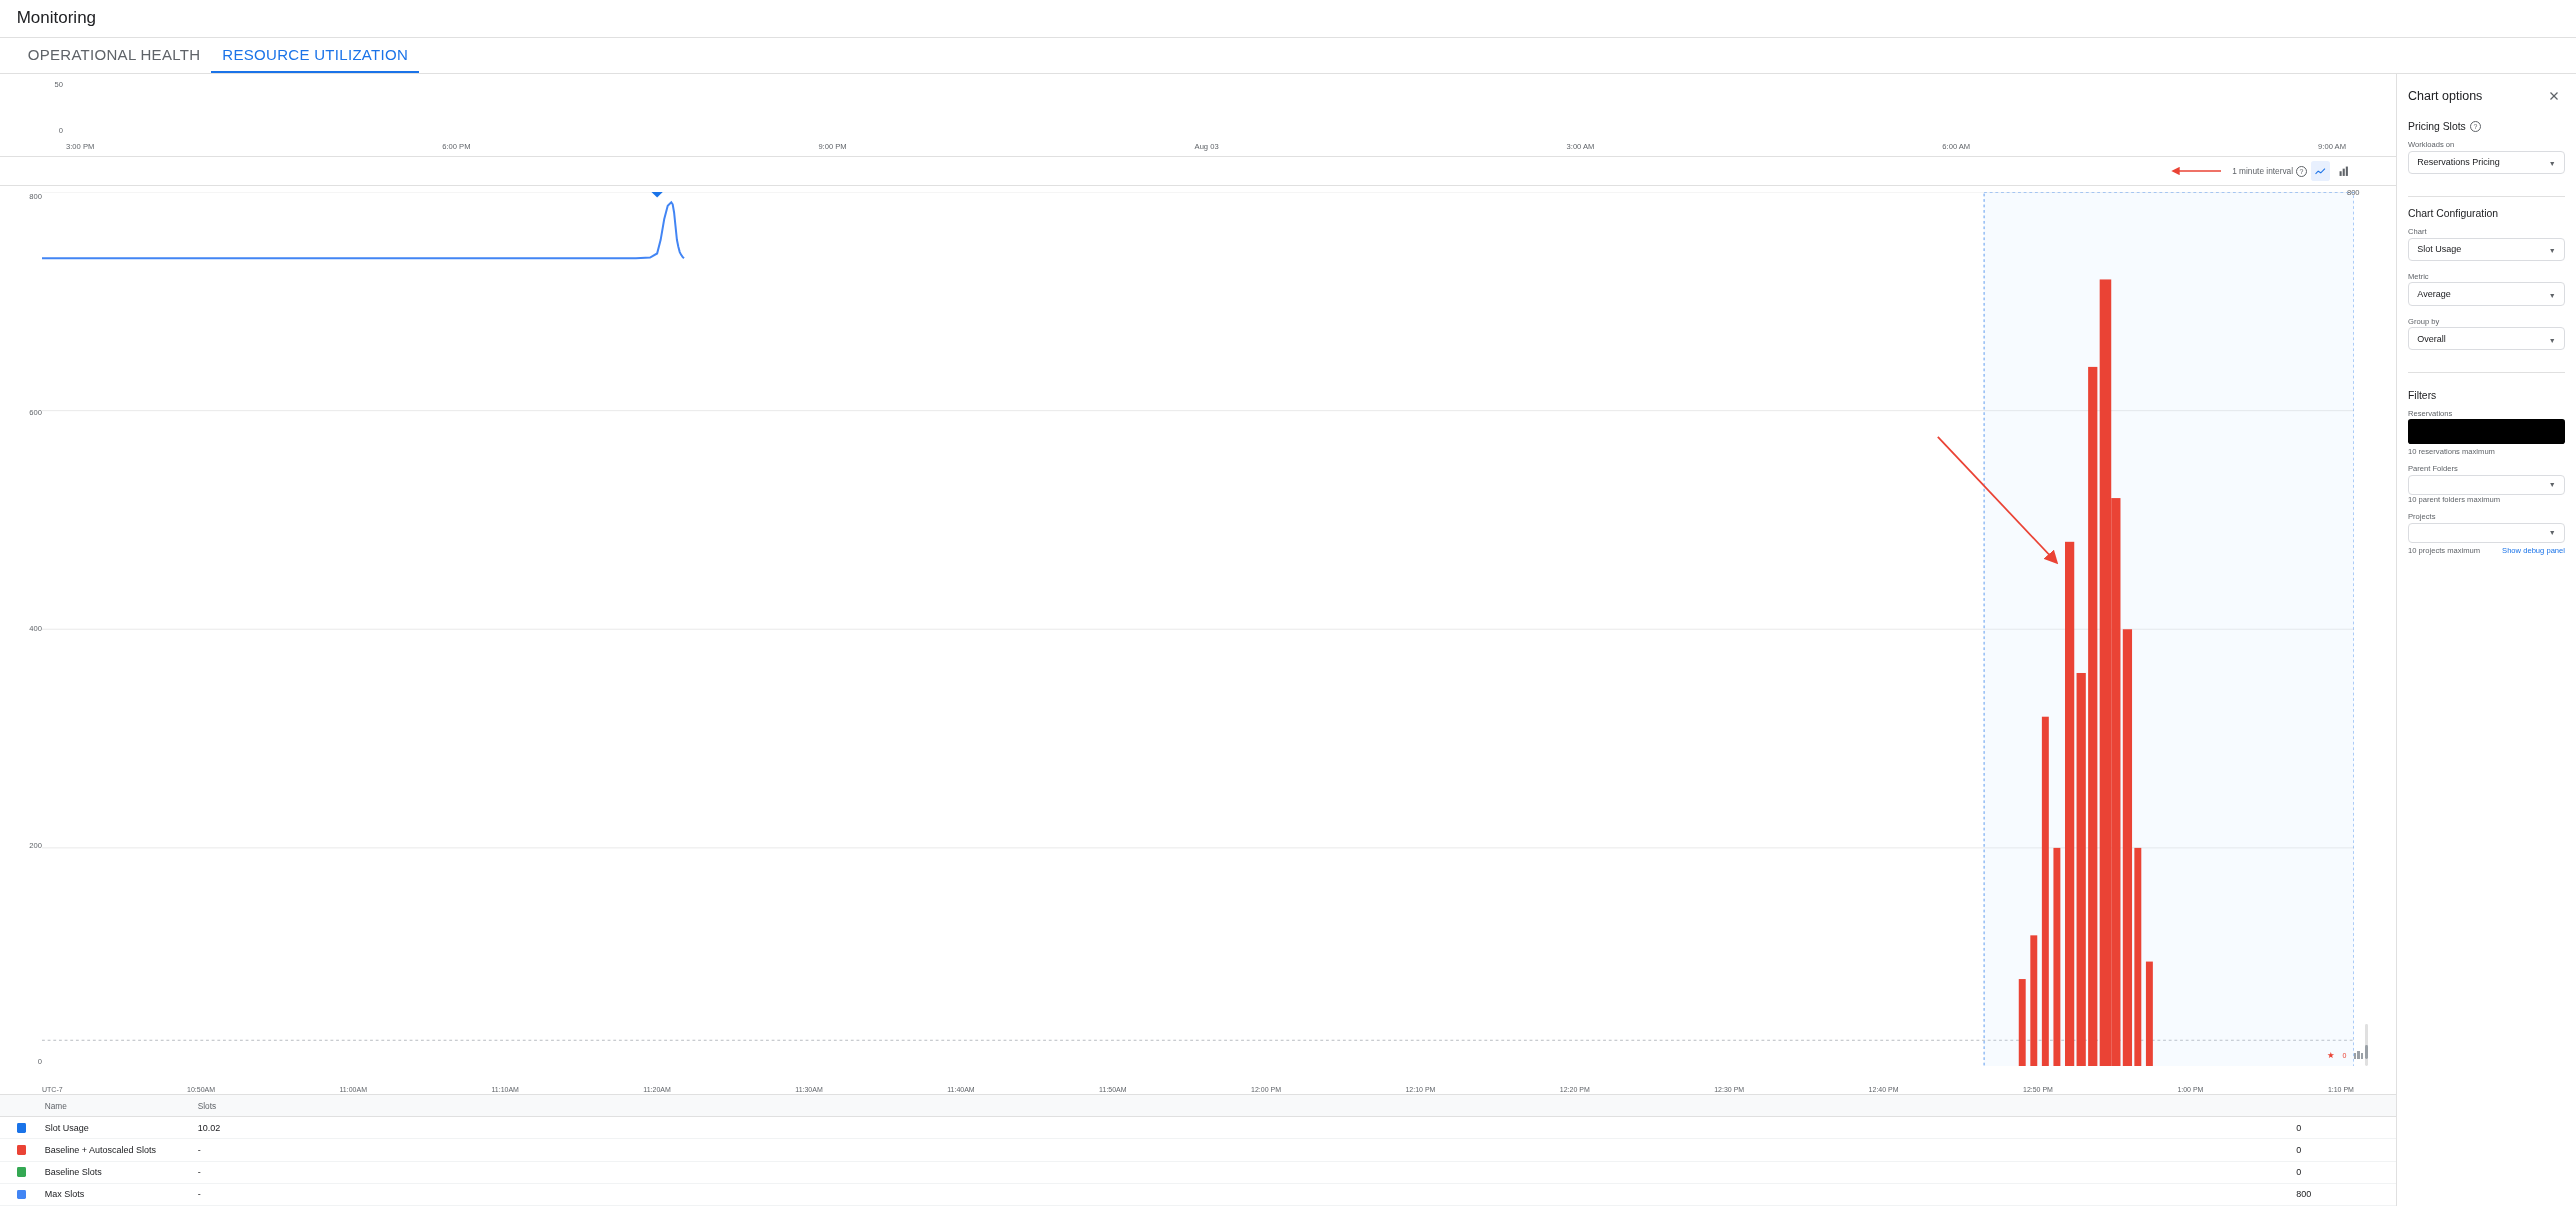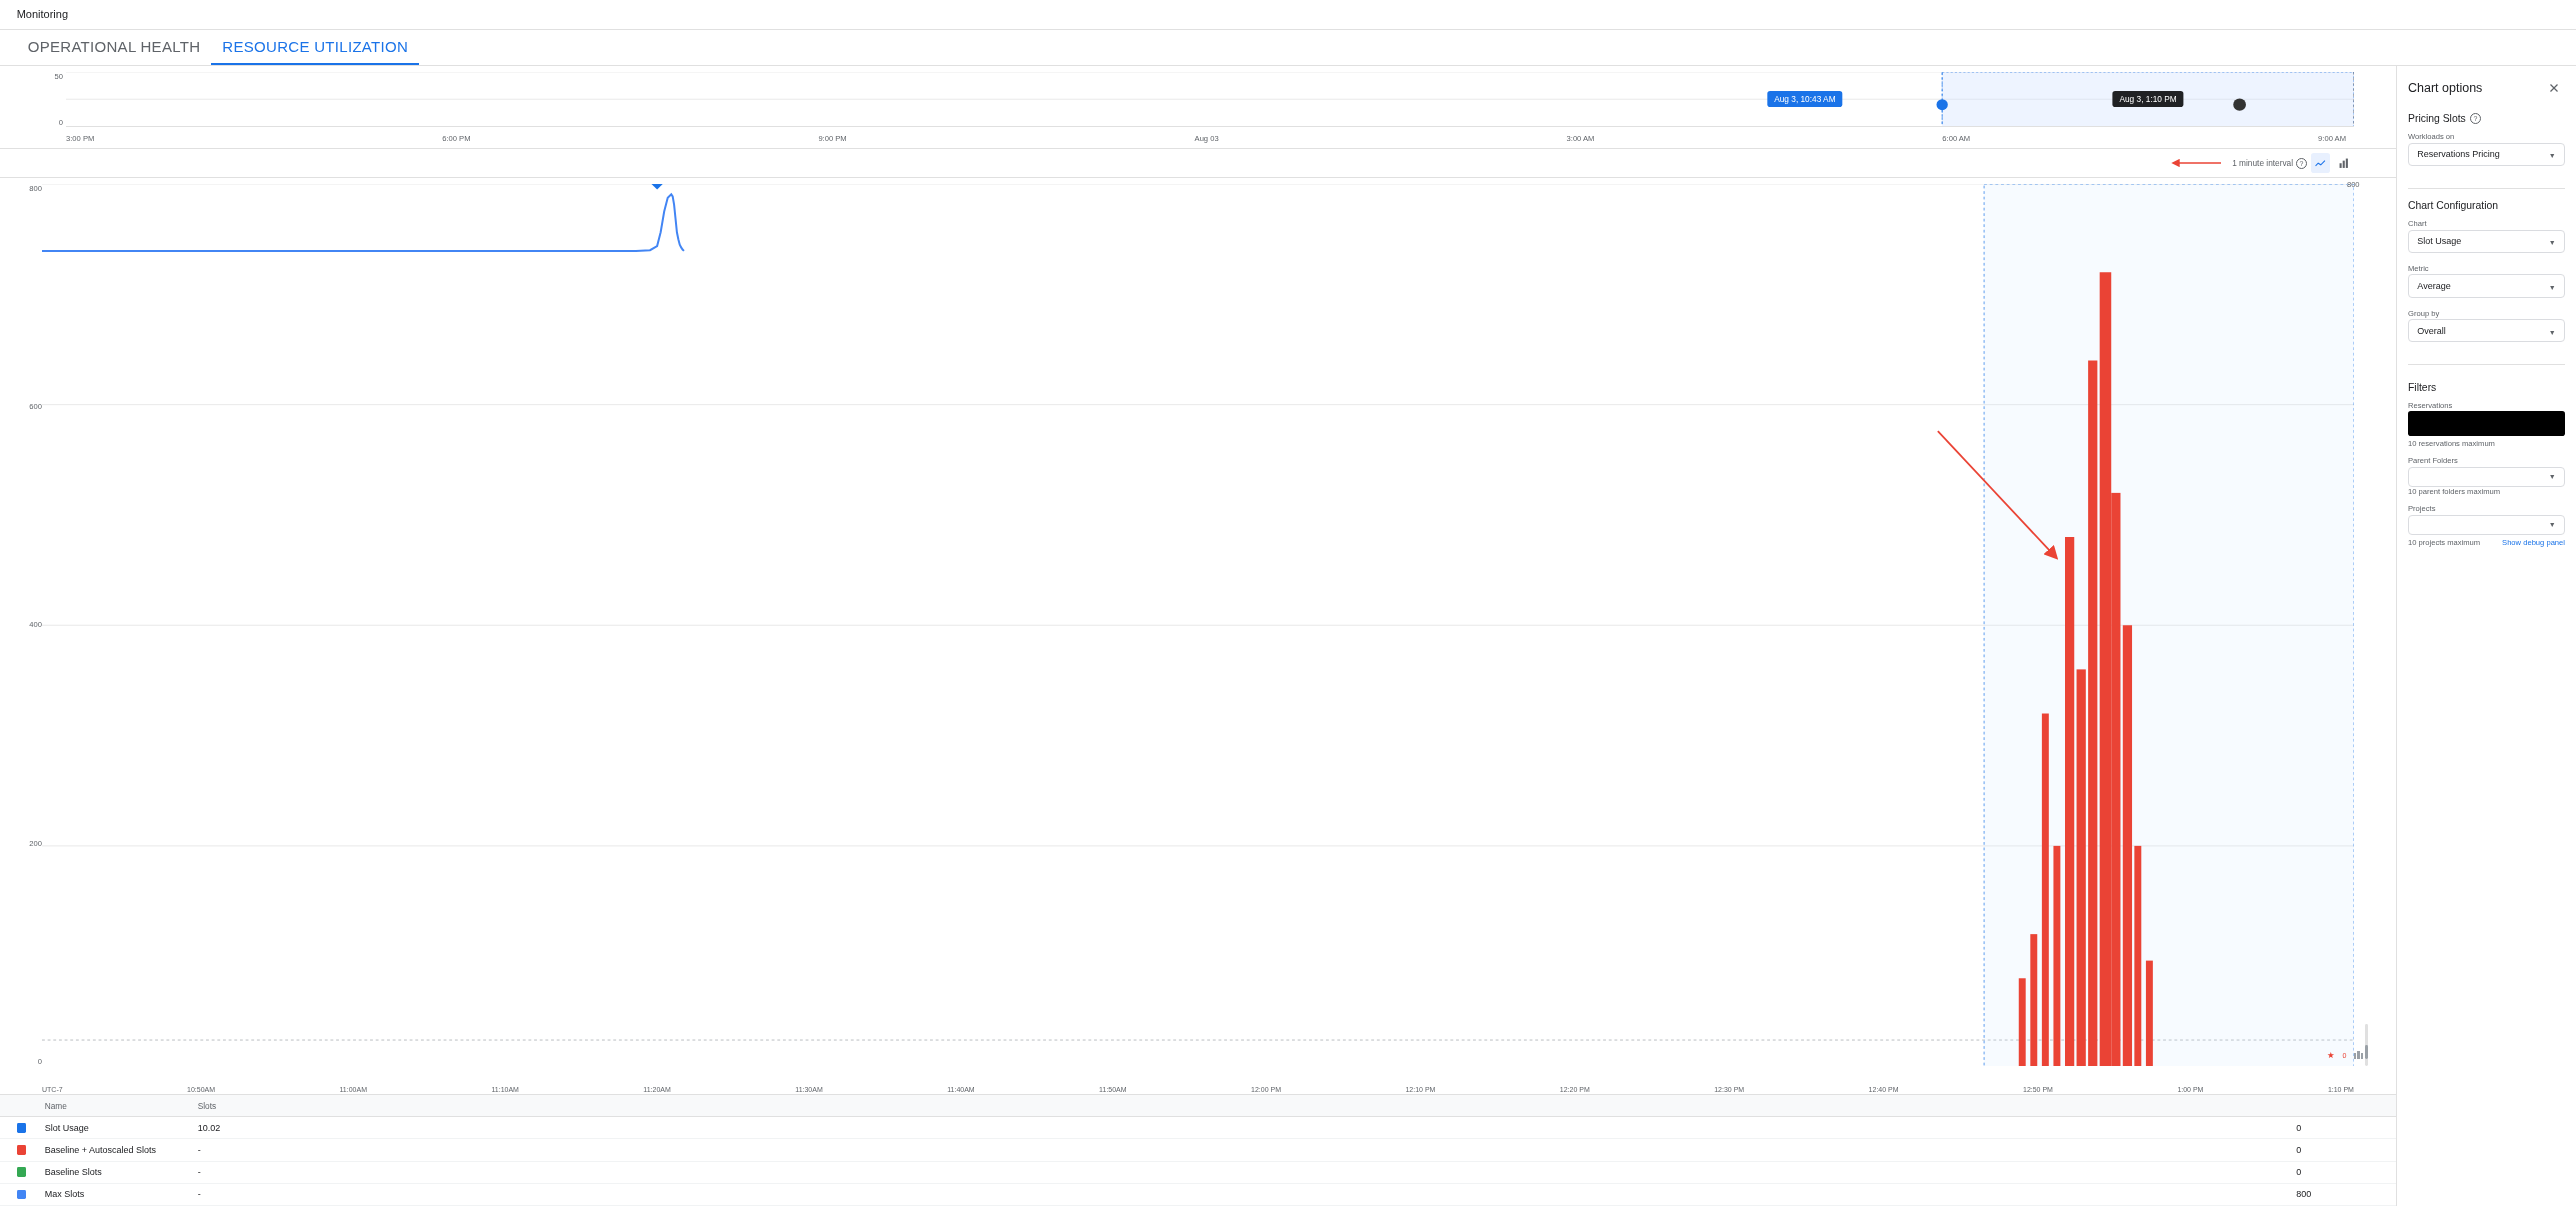--- a/index.html
+++ b/index.html
@@ -2,21 +2,21 @@
 <html style="font-size:11px"><head>
   <meta charset="utf-8">
   <style>
     * { box-sizing: border-box; margin: 0; padding: 0; }
     body { font-family: 'Google Sans', Arial, sans-serif; background: #fff; color: #202124; font-size: 9px; overflow: hidden; }
 
     .app-container { display: flex; flex-direction: column; height: 100vh; }
 
     
     .header { padding: 8.3px 16.7px; border-bottom: 0.7px solid #e0e0e0; }
-    .header-title { font-size: 11px; font-weight: 400; color: #202124; }
+    .header-title { font-size: 17px; font-weight: 400; color: #202124; }
 
     
     .tabs { display: flex; border-bottom: 0.7px solid #e0e0e0; padding: 0 16.7px; }
     .tab { padding: 8.3px 11px; font-size: 15px; font-weight: 500; color: #5f6368; cursor: pointer; border-bottom: 2.1px solid transparent; text-transform: uppercase; letter-spacing: 0.3px; }
     .tab.active { color: #1a73e8; border-bottom: 2.1px solid #1a73e8; }
 
     
     .main-content { display: flex; flex: 1; overflow: hidden; }
 
     
@@ -87,43 +87,20 @@
     <div class="chart-area">
 
       <div class="mini-chart">
         <div style="position:relative; width:100%; height:100%;">
 
           <div style="position:absolute; left:0; top:0; bottom:15.3px; display:flex; flex-direction:column; justify-content:space-between; font-size:7.6px; color:#5f6368; width:21px; text-align:right;">
             <span>50</span>
             <span>0</span>
           </div>
 
-          <div style="position:absolute; left:24px; right:0; top:0; bottom:15.3px; background:#fff; border-bottom:0.7px solid #e0e0e0; overflow:hidden;">
-            <svg width="100%" height="100%" preserveAspectRatio="none" viewBox="0 0 3235 80">
-
-              <line x1="0" y1="0" x2="100%" y2="0" stroke="#e0e0e0" stroke-width="1"></line>
-              <line x1="0" y1="50%" x2="100%" y2="50%" stroke="#e0e0e0" stroke-width="1"></line>
-
-              <rect x="82%" y="0" width="18%" height="100%" fill="rgba(200,220,255,0.3)" stroke="#1a73e8" stroke-width="1" stroke-dasharray="3,3"></rect>
-
-              <line x1="82%" y1="0" x2="82%" y2="100%" stroke="#1a73e8" stroke-width="1" stroke-dasharray="4,4"></line>
-              <line x1="100%" y1="0" x2="100%" y2="100%" stroke="#333" stroke-width="1" stroke-dasharray="4,4"></line>
-
-              <circle cx="82%" cy="60%" r="8" fill="#1a73e8"></circle>
-
-              <circle cx="95%" cy="60%" r="9" fill="#333"></circle>
-            </svg>
-            
-            <div style="position:absolute; top:19.4px; left:76%; transform:translateX(-50%);">
-              <div class="tooltip-bubble blue-bg">Aug 3, 10:43 AM</div>
-            </div>
-            <div style="position:absolute; top:19.4px; left:91%; transform:translateX(-50%);">
-              <div class="tooltip-bubble">Aug 3, 1:10 PM</div>
-            </div>
-          </div>
 
           <div style="position:absolute; left:24px; right:8px; bottom:0; display:flex; justify-content:space-between; font-size:7.6px; color:#5f6368;">
             <span>3:00 PM</span>
             <span>6:00 PM</span>
             <span>9:00 PM</span>
             <span>Aug 03</span>
             <span>3:00 AM</span>
             <span>6:00 AM</span>
             <span>9:00 AM</span>
           </div>

